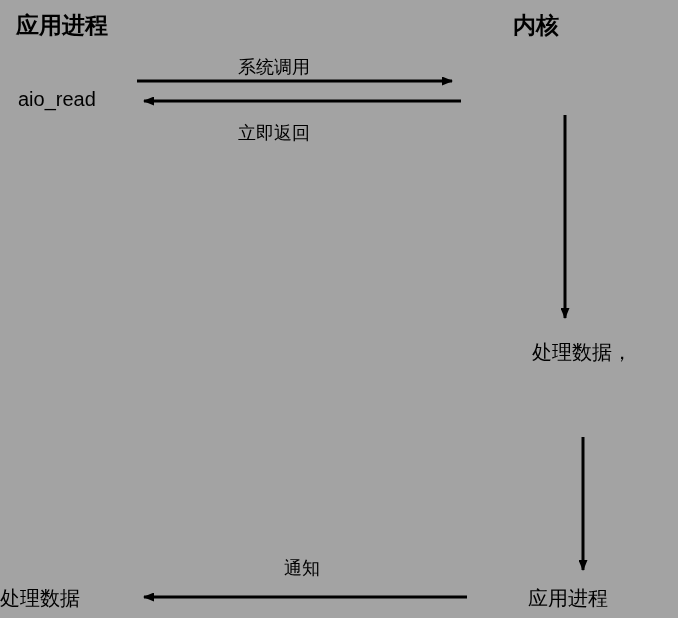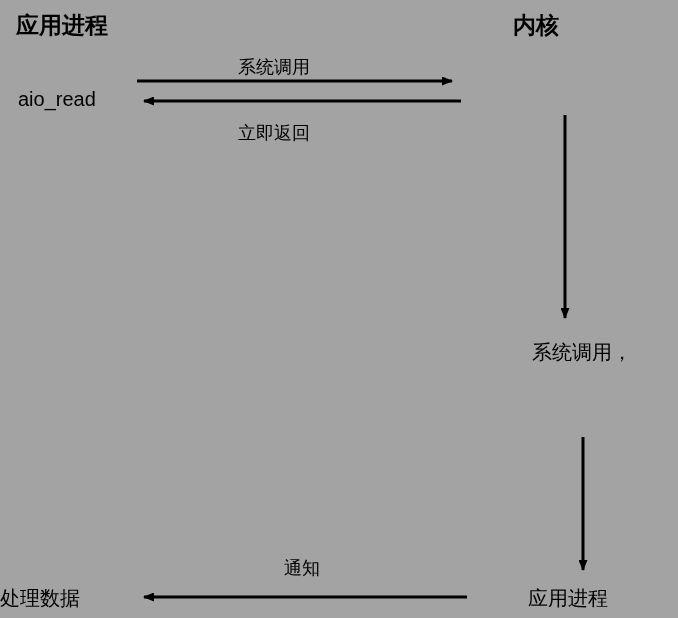--- a/index.html
+++ b/index.html
@@ -58,21 +58,21 @@
 <div id="diagram">
 
   <div class="col-title" style="left:16px; top:10px;">应用进程</div>
 
   <div class="col-title" style="left:513px; top:10px;text-align:right;">内核</div>
 
   <div class="node-label" style="left:18px; top:88px;">aio_read</div>
 
 
   <div class="node-label multiline" style="left:487px; top:338px; width:190px;">
-    <div>系统调用，</div>
+    <div>处理数据，</div>
   </div>
 
   <div class="node-label" style="left:528px; top:585px;">应用进程</div>
 
   <div class="node-label" style="left:0; top:585px;">处理数据</div>
 
   <div class="arrow-label" style="left:238px; top:55px;">系统调用</div>
 
   <div class="arrow-label" style="left:238px; top:121px;">立即返回</div>
 

